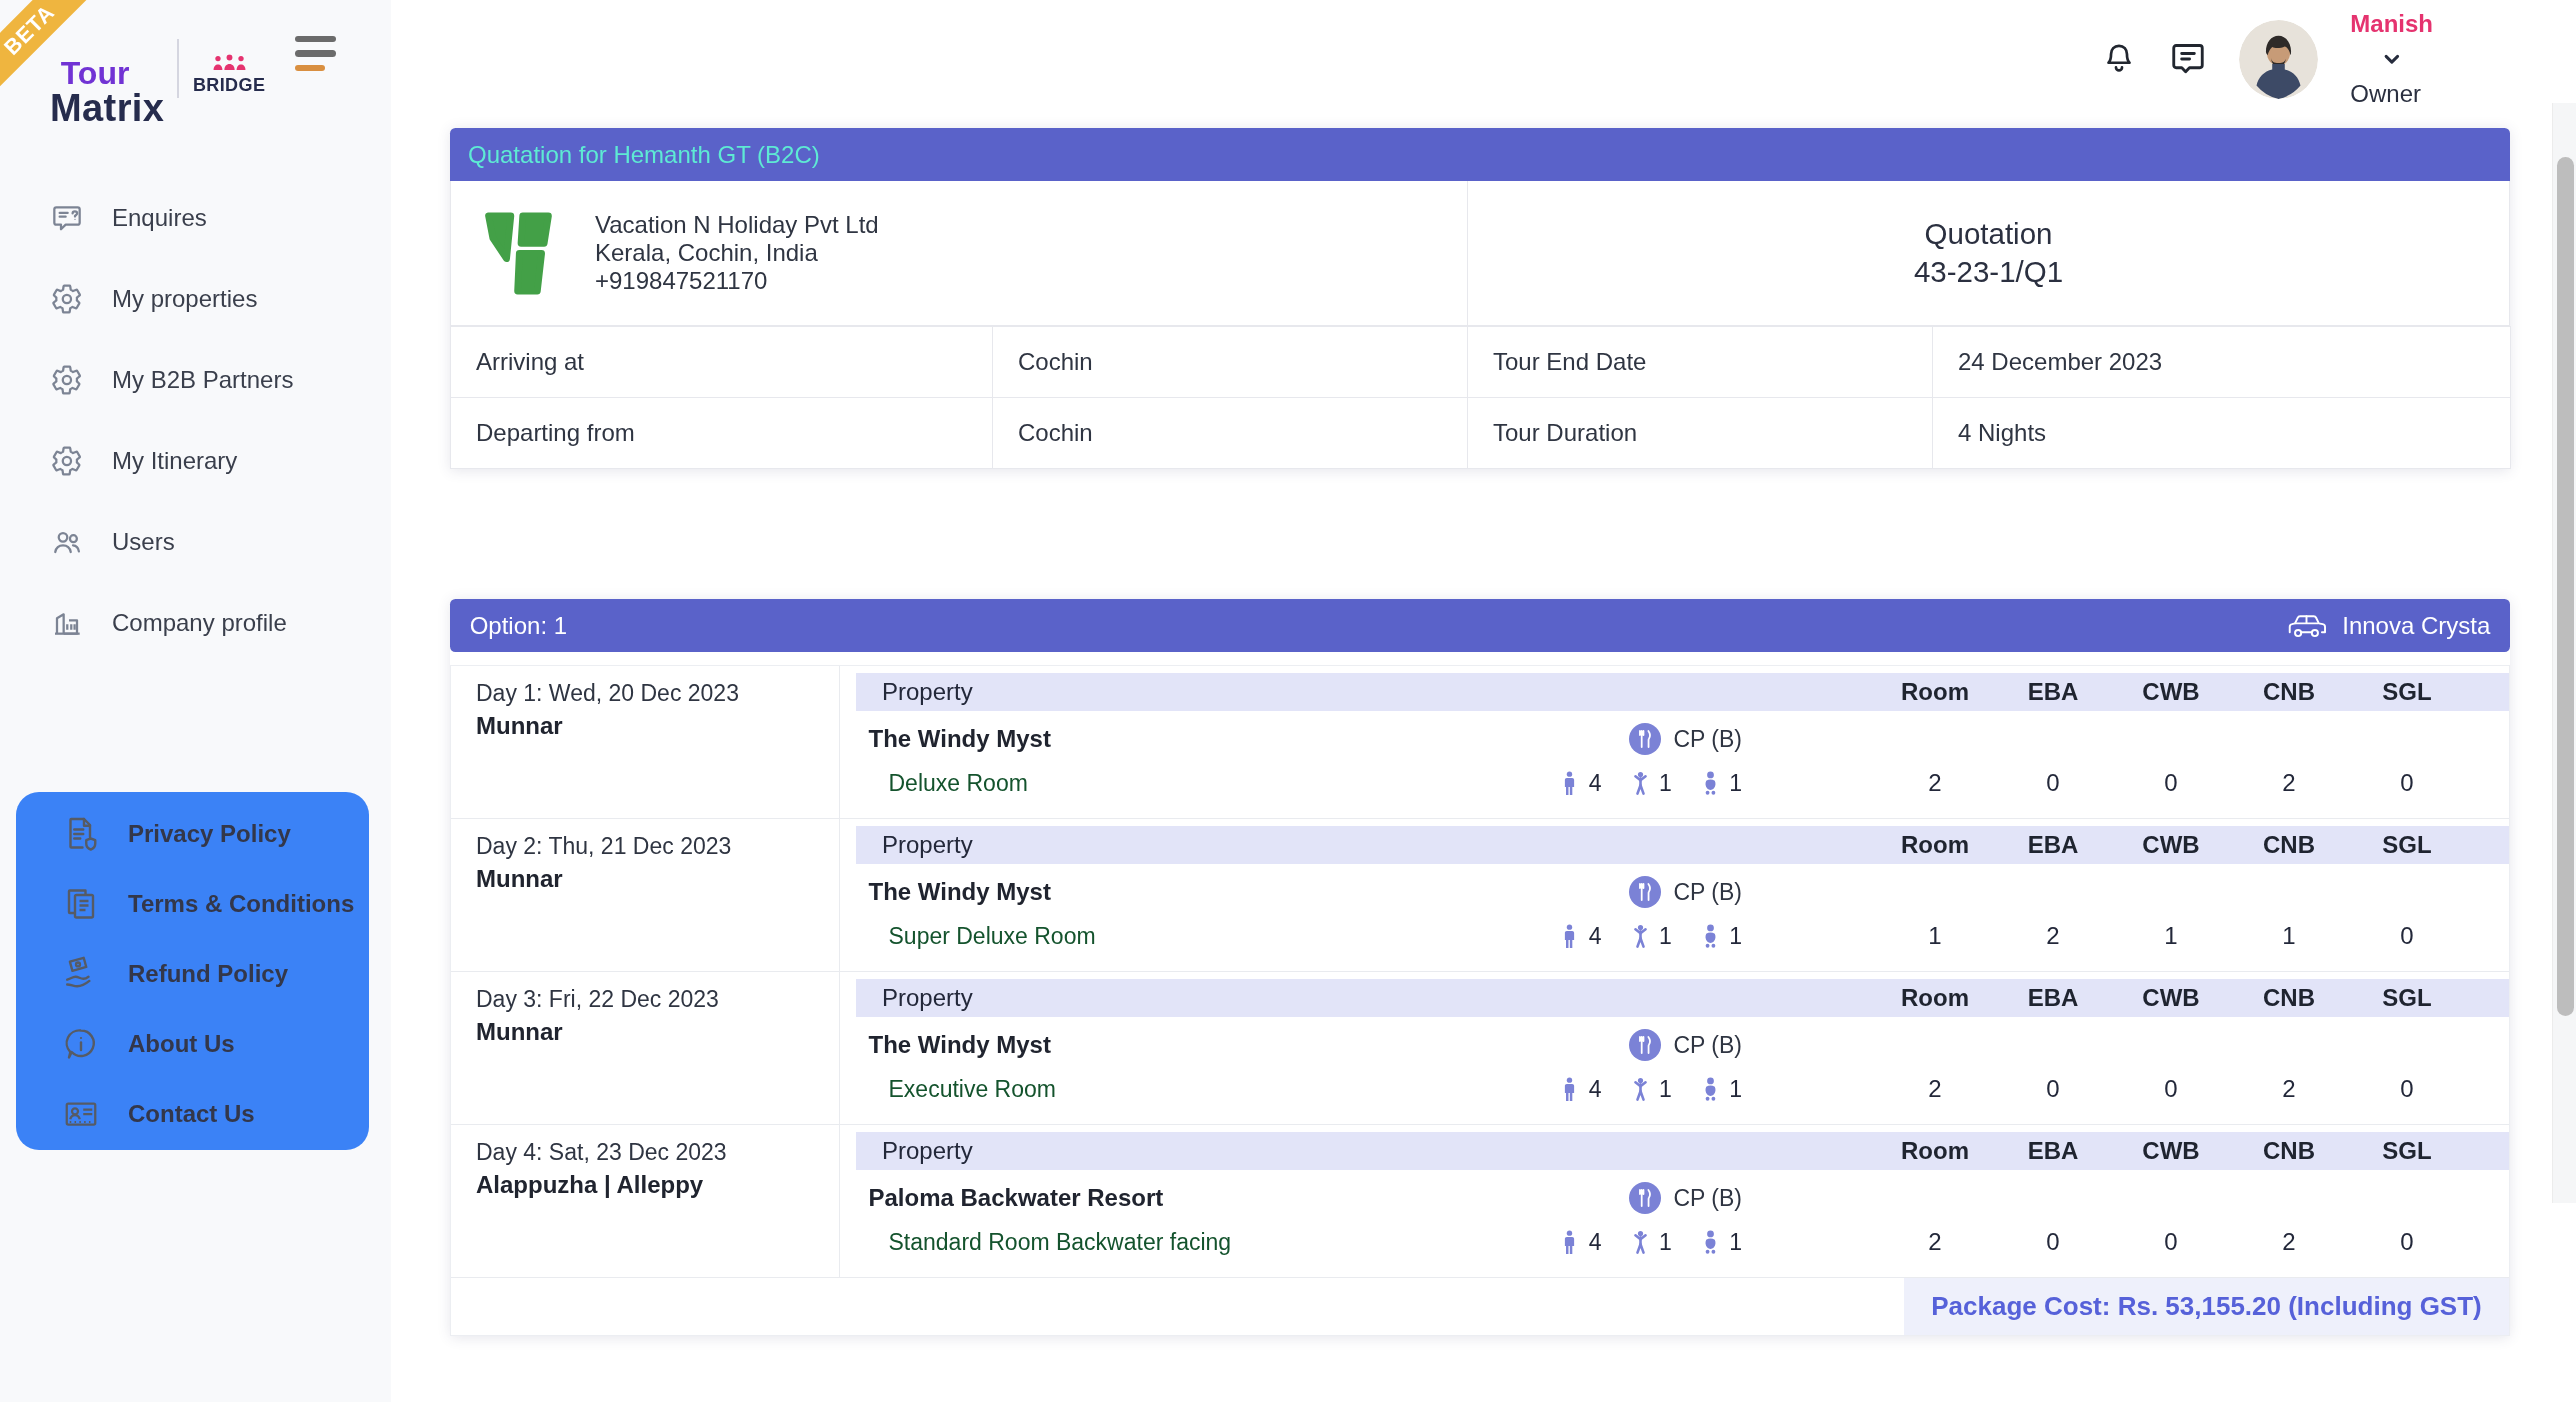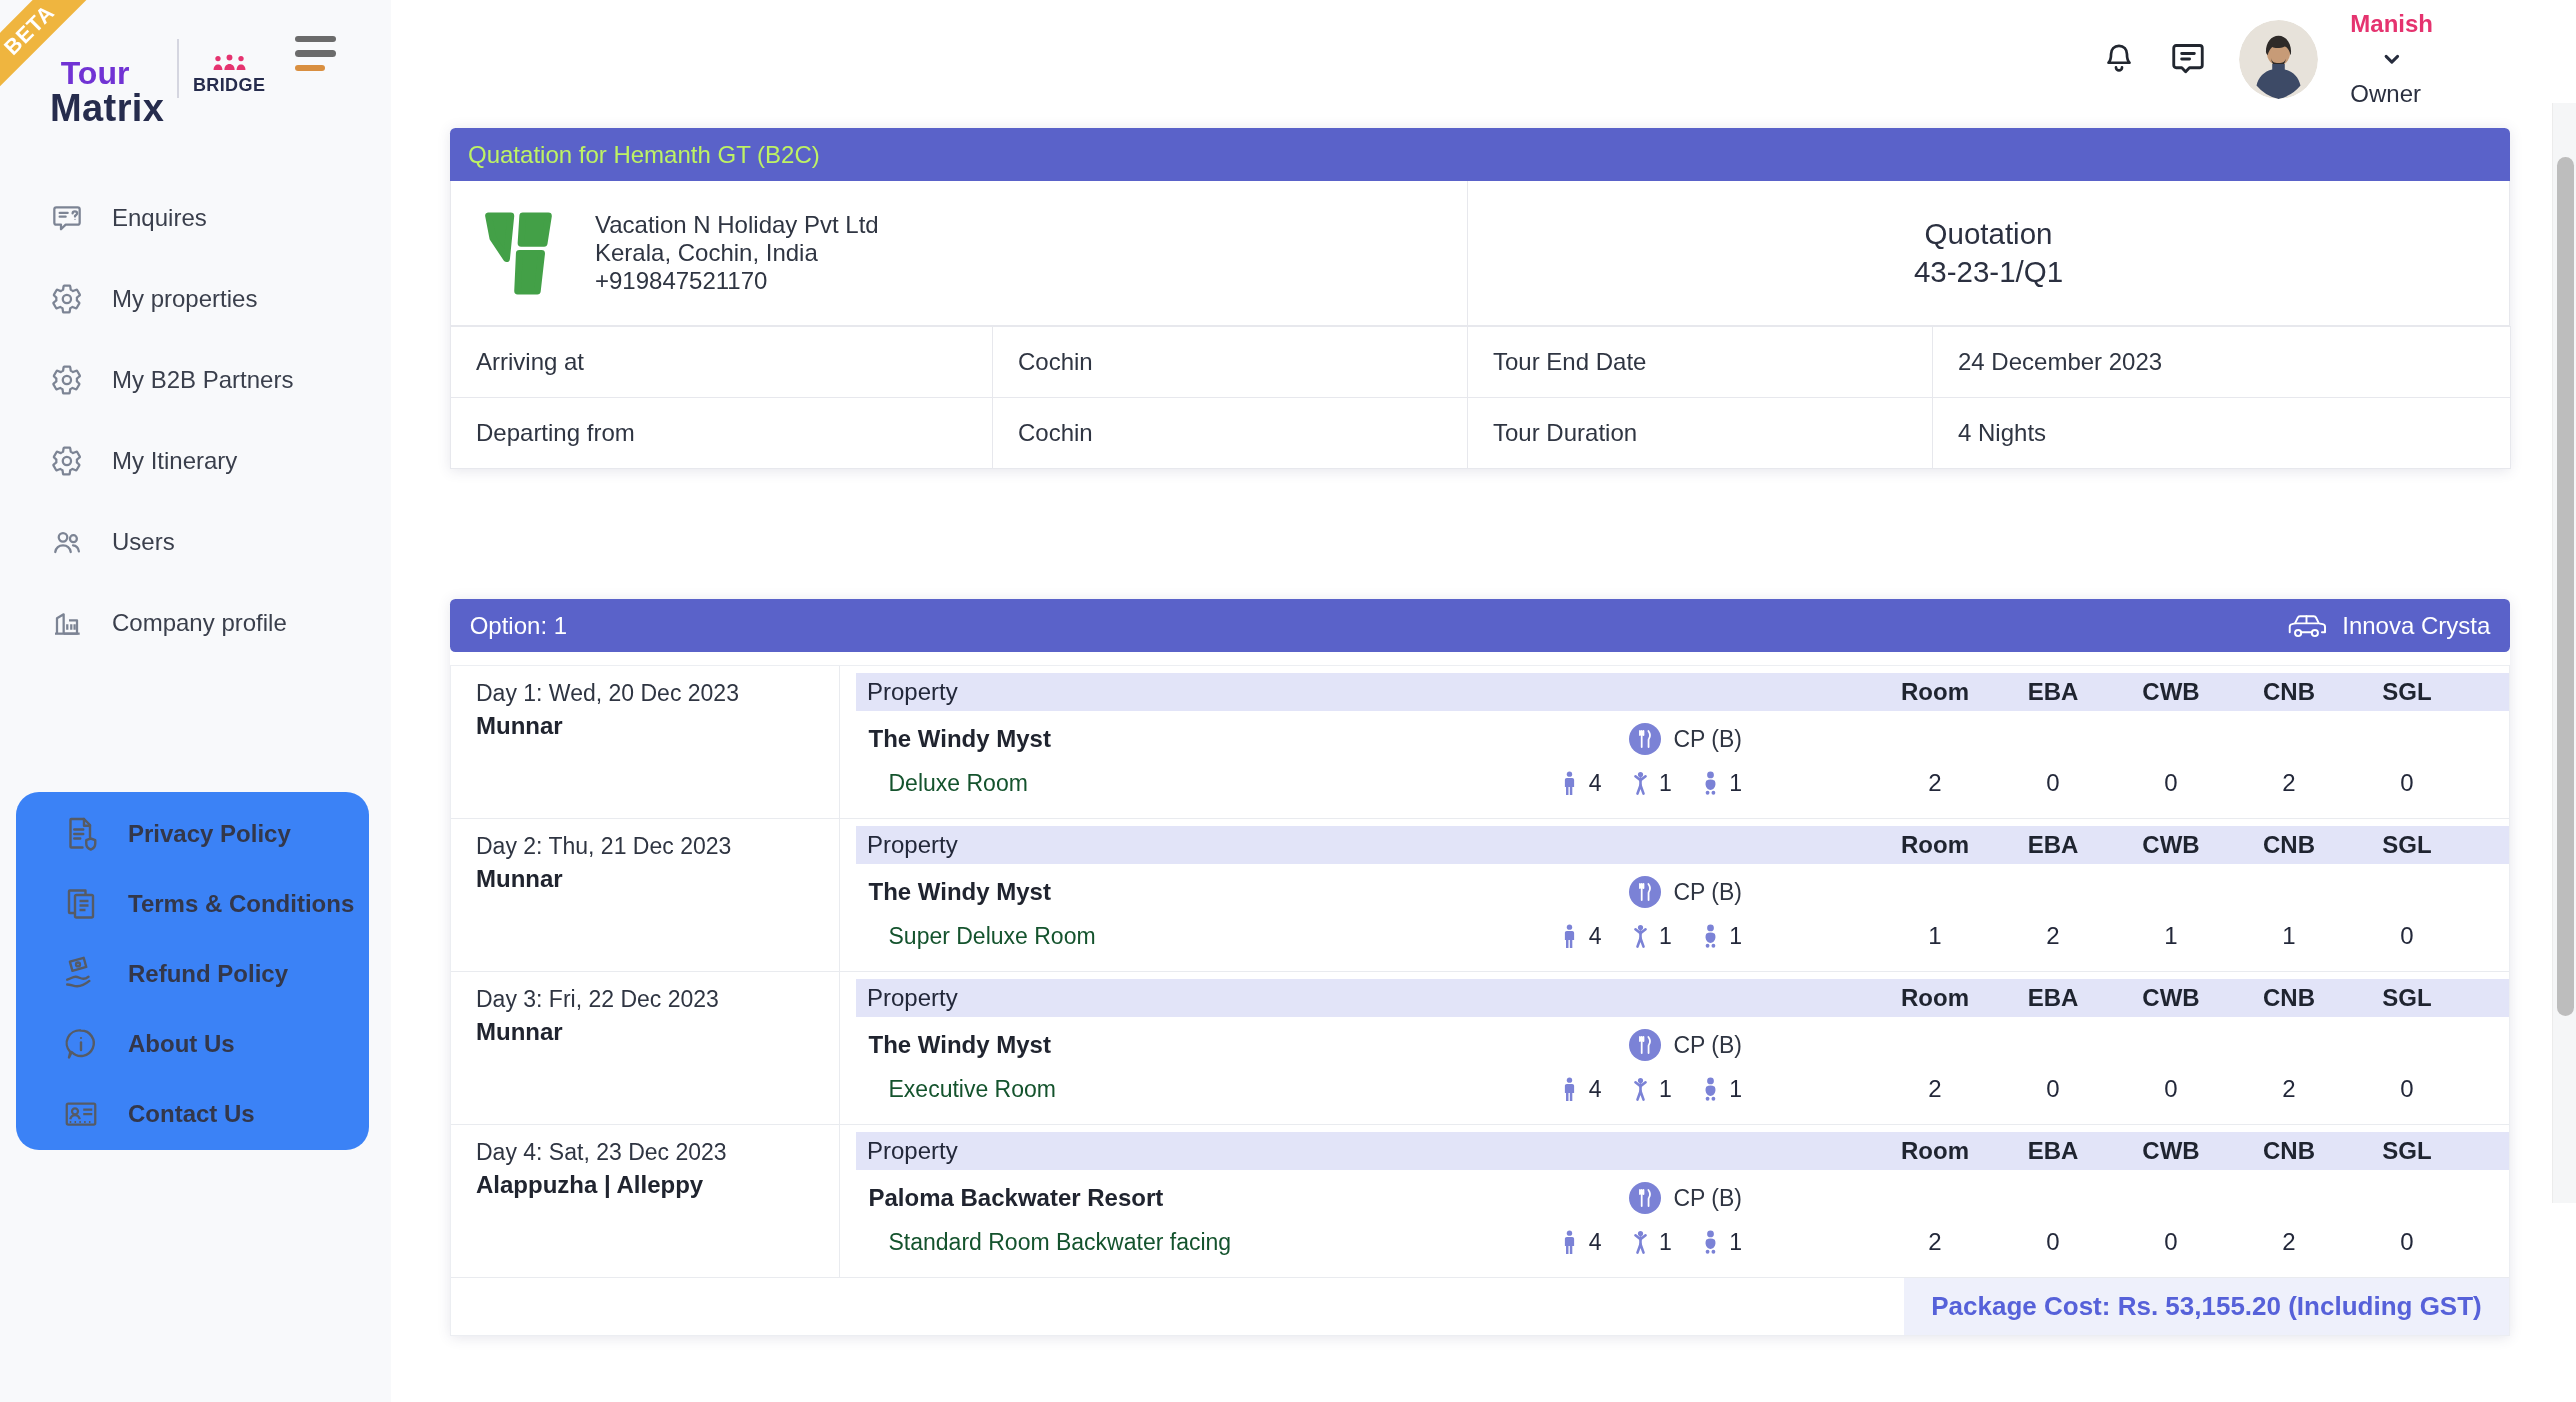--- a/index.html
+++ b/index.html
@@ -64,21 +64,21 @@
   .user-chevron { width:19.7px; height:19.7px; color:#262c3d; }
   .user-role { font-size:24px; color:#2b3040; margin-top:10.7px; }
 
   
   .quote-card {
     position:absolute; left:59px; top:128px; width:2060px;
     box-shadow:0 1.8px 12.5px rgba(60,64,110,.13); background:#fff; border-radius:5.4px 5.4px 0 0;
   }
   .title-bar {
     height:53px; background:#5a62c9; border-radius:5.4px 5.4px 0 0;
-    color:#bef264; font-size:24px; line-height:53px; padding-left:18px;
+    color:#5eead4; font-size:24px; line-height:53px; padding-left:18px;
   }
   .company-row { display:flex; border:0.9px solid #e7e8ed; border-top:none; height:145px; background:#fff; }
   .company-cell { width:1017px; display:flex; align-items:center; padding-left:29px; gap:38px; border-right:0.9px solid #e7e8ed; }
   .company-logo { width:77px; height:93px; }
   .company-text { font-size:24px; color:#2f3542; line-height:28px; }
   .qnum-cell { flex:1; display:flex; flex-direction:column; justify-content:center; align-items:center; font-size:29.5px; color:#2b3040; line-height:38px; }
 
   .info-table { width:100%; border-collapse:collapse; table-layout:fixed; font-size:24px; color:#2f3542; background:#fff;}
   .info-table td { border:0.9px solid #e7e8ed; height:71px; padding-left:25px; }
 
@@ -97,21 +97,21 @@
 
   .day-table { margin-top:12.5px; background:#fff; border:0.9px solid #eceef2; }
   .day-row { display:flex; min-height:153px; border-bottom:1.8px solid #e9ebef; }
   .day-left { width:389px; border-right:1.8px solid #e9ebef; padding:14.3px 0 0 25px; flex:0 0 389px;}
   .day-date { font-size:23px; color:#2f3542; }
   .day-city { font-size:24px; font-weight:700; color:#20242f; margin-top:5.4px; }
   .day-right { flex:1; padding:7.2px 0 0 16px; }
 
   .grid { display:grid; grid-template-columns:1020px 118px 118px 118px 118px 118px; align-items:center; }
   .strip { background:#e2e4f8; height:38px; }
-  .strip-prop { font-size:24px; color:#23283a; padding-left:11px; line-height:38px;}
+  .strip-prop { font-size:24px; color:#23283a; padding-left:26px; line-height:38px;}
   .col-h { font-weight:700; font-size:24px; color:#1f2430; text-align:center; line-height:38px;}
 
   .prop-line { margin-top:12.5px; }
   .cell-flex { display:flex; justify-content:space-between; align-items:center; padding:0 134px 0 12.5px; }
   .prop-name { font-weight:700; font-size:24px; color:#20242f; }
   .meal { display:flex; align-items:center; gap:12.5px; font-size:23px; color:#2f3542; }
   .meal-icon { width:32px; height:32px; color:#7b82d6; }
 
   .room-line { margin-top:14.3px; }
   .room-type { font-size:23px; color:#14532d;margin-left:20px; }

